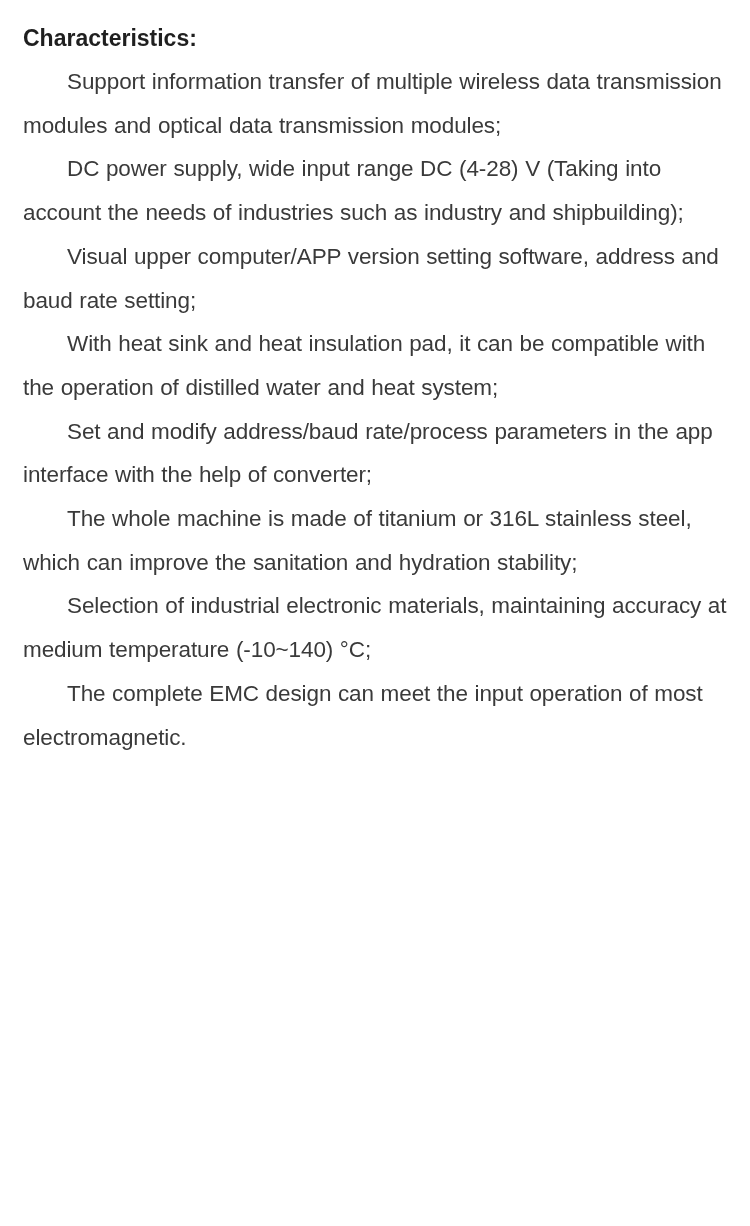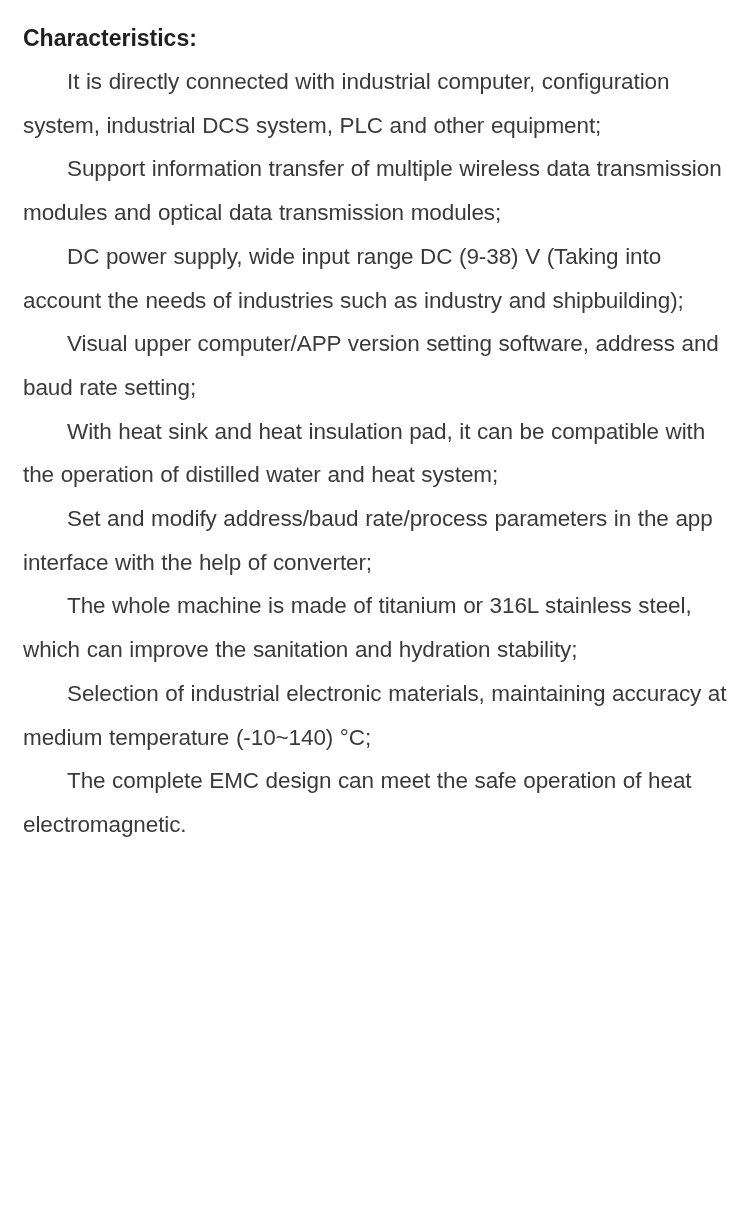--- a/index.html
+++ b/index.html
@@ -33,22 +33,21 @@
     letter-spacing: -0.1px;
     word-spacing: 0.5px;
   }
 </style>
 </head>
 <body>
 
 <div class="page">
   <h1 class="heading">Characteristics:</h1>
 
-  <p class="para">It is directly connected with industrial computer, configuration system, industrial DCS system, PLC and other equipment;</p>
   <p class="para">Support information transfer of multiple wireless data transmission modules and optical data transmission modules;</p>
-  <p class="para">DC power supply, wide input range DC (9-38) V (Taking into account the needs of industries such as industry and shipbuilding);</p>
+  <p class="para">DC power supply, wide input range DC (4-28) V (Taking into account the needs of industries such as industry and shipbuilding);</p>
   <p class="para">Visual upper computer/APP version setting software, address and baud rate setting;</p>
   <p class="para">With heat sink and heat insulation pad, it can be compatible with the operation of distilled water and heat system;</p>
   <p class="para">Set and modify address/baud rate/process parameters in the app interface with the help of converter;</p>
   <p class="para">The whole machine is made of titanium or 316L stainless steel, which can improve the sanitation and hydration stability;</p>
   <p class="para">Selection of industrial electronic materials, maintaining accuracy at medium temperature (-10~140) °C;</p>
-  <p class="para">The complete EMC design can meet the safe operation of heat electromagnetic.</p>
+  <p class="para">The complete EMC design can meet the input operation of most electromagnetic.</p>
 </div>
 
 </body></html>

